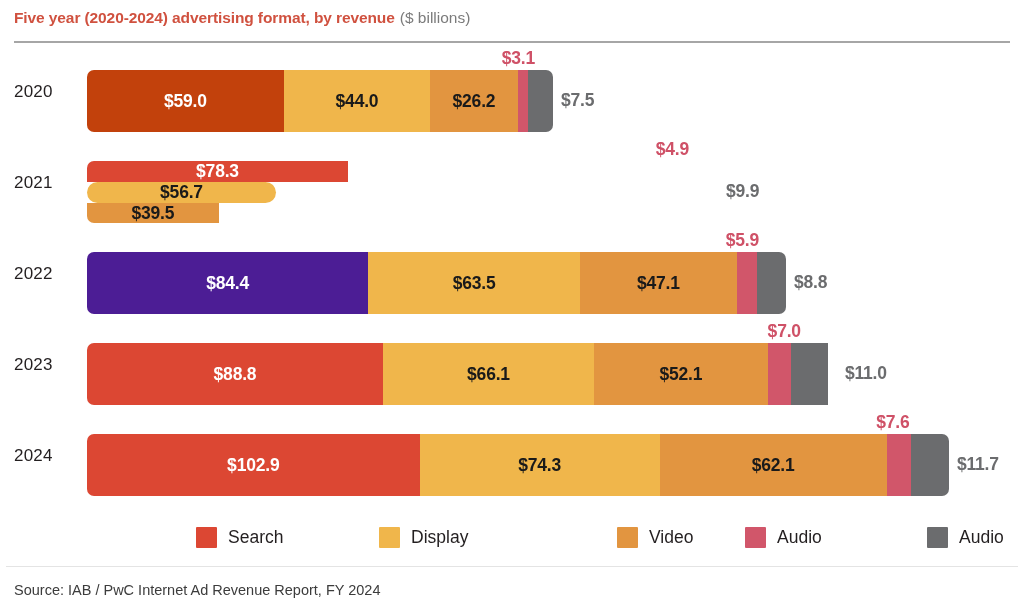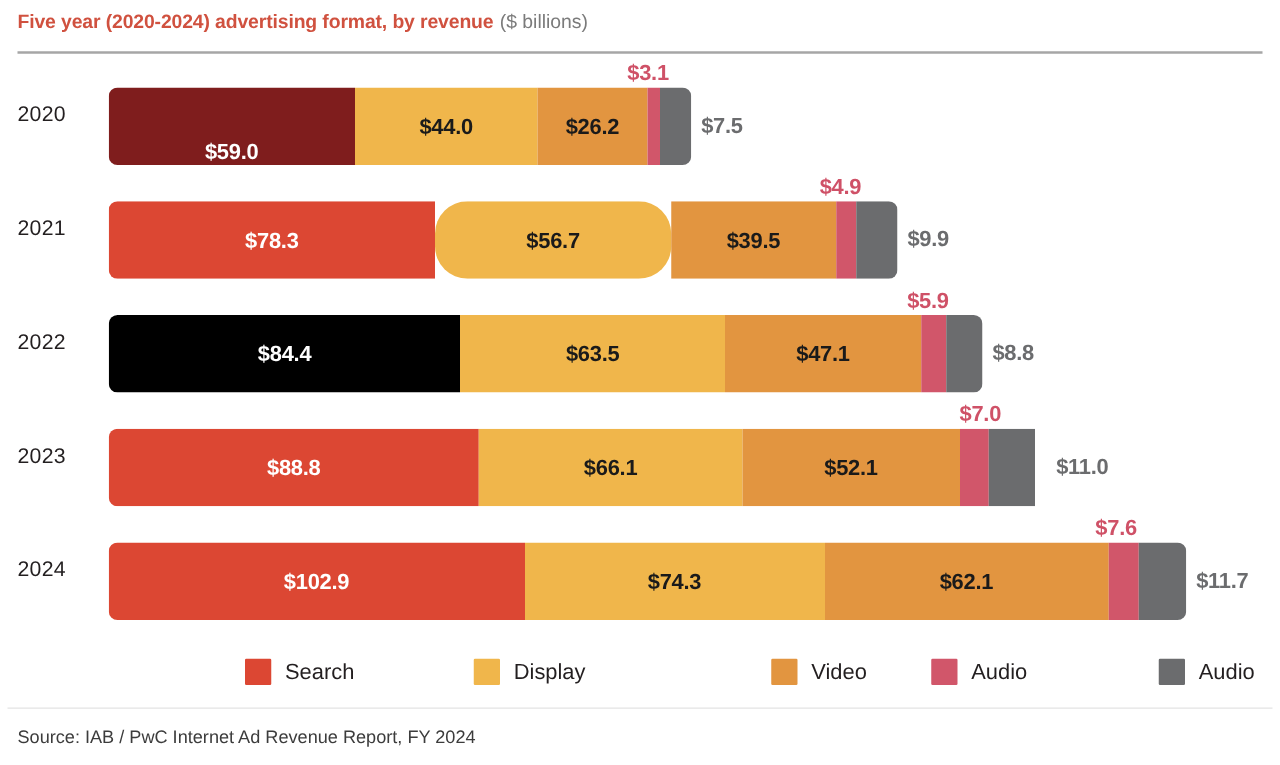--- a/index.html
+++ b/index.html
@@ -166,57 +166,57 @@
 <div class="title-wrap">
   <span class="title-main">Five year (2020-2024) advertising format, by revenue</span>
   <span class="title-sub">($ billions)</span>
 </div>
 <div class="rule-top"></div>
 
 <div class="chart" id="chart-area">
     <div class="row" style="top: 0px;">
       <div class="row-year">2020</div>
       <div class="bar" style="width: 465.953px;">
-        <div class="seg search" style="width: 196.647px; background: #7f1d1d; align-items: flex-end;">
+        <div class="seg search" style="width: 196.647px; background: #c2410c;">
           <span class="seg-label">$59.0</span>
         </div>
         <div class="seg display" style="width: 146.652px; background: rgb(240, 182, 75);">
           <span class="seg-label">$44.0</span>
         </div>
         <div class="seg video" style="width: 87.3246px; background: rgb(226, 149, 64);">
           <span class="seg-label">$26.2</span>
         </div>
         <div class="seg audio" style="width: 10.3323px; background: rgb(209, 86, 106);"></div>
         <div class="seg other" style="width: 24.9975px; background: rgb(107, 108, 110);"></div>
       </div>
       <div class="out-label audio" style="left: 501.79px; top: -4px;">$3.1</div>
       <div class="out-label other" style="left: 560.953px; top: 38px;">$7.5</div>
     </div>
     <div class="row" style="top: 91px;">
       <div class="row-year">2021</div>
-      <div class="bar" style="width: 630.937px;">
+      <div class="bar" style="width: 630.937px; flex-direction: column;">
         <div class="seg search" style="width: 260.974px; background: rgb(220, 71, 51);">
           <span class="seg-label">$78.3</span>
         </div>
         <div class="seg display" style="width: 188.981px; background: rgb(240, 182, 75); border-radius: 26px;">
           <span class="seg-label">$56.7</span>
         </div>
         <div class="seg video" style="width: 131.654px; background: rgb(226, 149, 64);">
           <span class="seg-label">$39.5</span>
         </div>
         <div class="seg audio" style="width: 16.3317px; background: rgb(209, 86, 106);"></div>
         <div class="seg other" style="width: 32.9967px; background: rgb(107, 108, 110);"></div>
       </div>
       <div class="out-label audio" style="left: 655.774px; top: -4px;">$4.9</div>
       <div class="out-label other" style="left: 725.937px; top: 38px;">$9.9</div>
     </div>
     <div class="row" style="top: 182px;">
       <div class="row-year">2022</div>
       <div class="bar" style="width: 698.93px;">
-        <div class="seg search" style="width: 281.305px; background: #000000;">
+        <div class="seg search" style="width: 281.305px; background: #4c1d95;">
           <span class="seg-label">$84.4</span>
         </div>
         <div class="seg display" style="width: 211.645px; background: rgb(240, 182, 75);">
           <span class="seg-label">$63.5</span>
         </div>
         <div class="seg video" style="width: 156.984px; background: rgb(226, 149, 64);">
           <span class="seg-label">$47.1</span>
         </div>
         <div class="seg audio" style="width: 19.6647px; background: rgb(209, 86, 106);"></div>
         <div class="seg other" style="width: 29.3304px; background: rgb(107, 108, 110);"></div>

